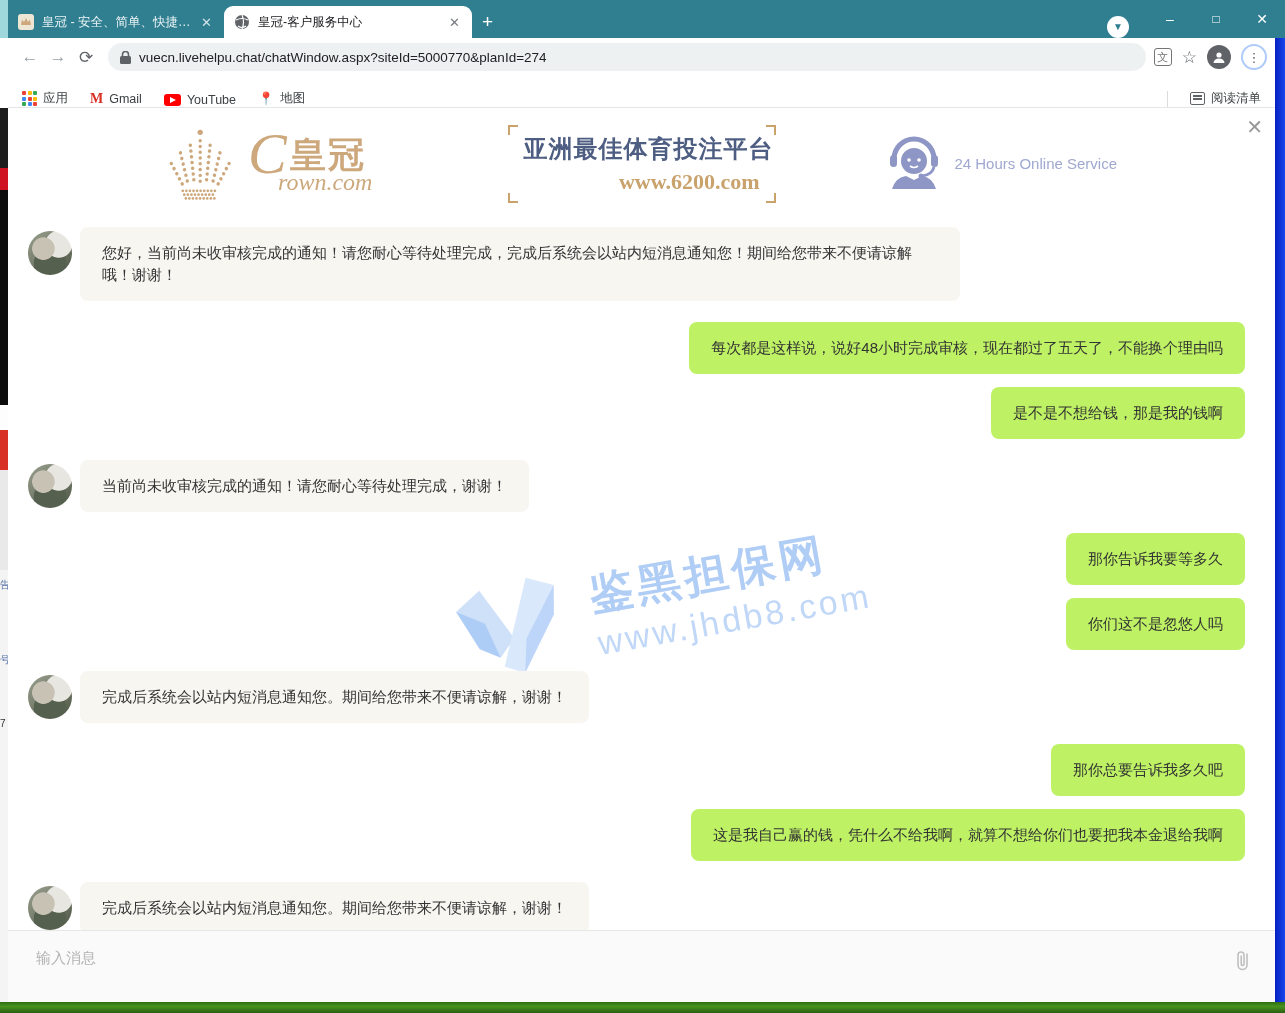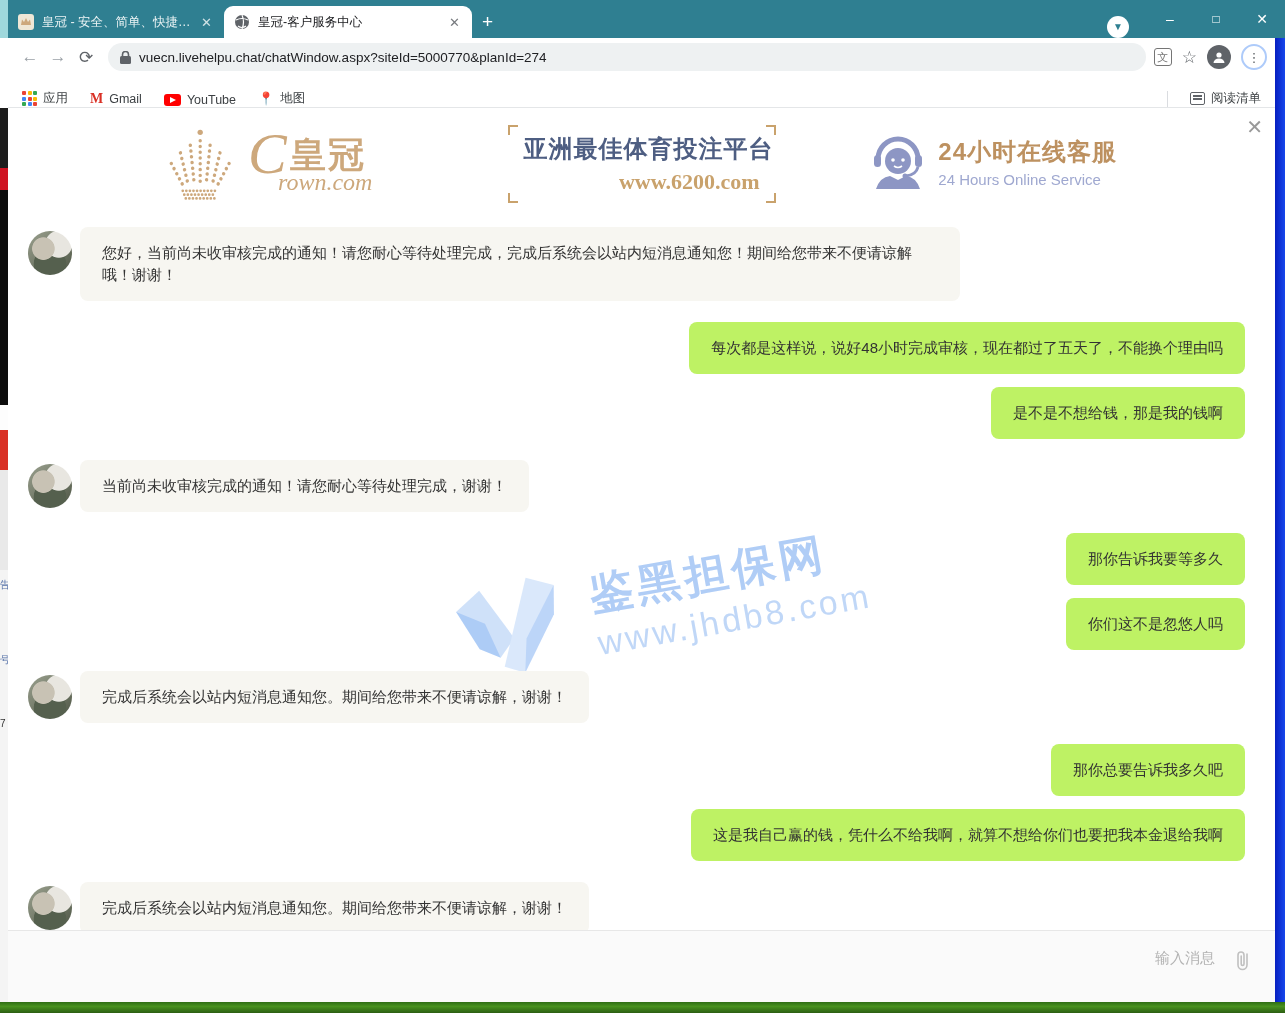--- a/index.html
+++ b/index.html
@@ -102,21 +102,21 @@
     radial-gradient(circle at 35% 40%, #c8c2b4 0 28%, transparent 30%),
     radial-gradient(circle at 70% 30%, #e8e6e0 0 30%, transparent 32%),
     radial-gradient(circle at 50% 75%, #55604e 0 40%, transparent 42%),
     linear-gradient(140deg, #9aa08e, #6d7463 60%, #4c5444); }
   .bubble { padding: 15px 22px; border-radius: 8px; font-size: 15px; line-height: 22px; color: #333; max-width: 880px; }
   .bubble-left { background: #f7f6f1; }
   .bubble-right { background: #bef264; }
 
   
   .composer { position: absolute; left: 0; right: 0; bottom: 0; height: 72px; background: #fafafa; border-top: 1px solid #e7e7e7; }
-  .composer-input { position: absolute; left: 28px; top: 18px; right: 60px; border: none; outline: none; background: transparent; font-size: 15px; color: #333; font-family: inherit; text-align: right; }
+  .composer-input { position: absolute; left: 28px; top: 18px; right: 60px; border: none; outline: none; background: transparent; font-size: 15px; color: #333; font-family: inherit; }
   .composer-input::placeholder { color: #b3b3b3; }
   .clip { position: absolute; right: 22px; top: 18px; width: 20px; height: 24px; color: #c0c0c0; cursor: pointer; }
 </style>
 </head>
 <body>
 
 <div class="desktop-right"></div>
 <div class="desktop-bottom"></div>
 <div class="left-sliver">
   <i class="ls-seg ls-a"></i>
@@ -263,21 +263,20 @@
         <circle cx="21" cy="25" r="1.8" fill="#fff"></circle>
           <circle cx="31" cy="25" r="1.8" fill="#fff"></circle>
         <path d="M22 31 q4 3 8 0" stroke="#fff" stroke-width="1.6" fill="none"></path>
         <rect x="2" y="20" width="7" height="12" rx="3.5" fill="#8d96c4"></rect>
         <rect x="43" y="20" width="7" height="12" rx="3.5" fill="#8d96c4"></rect>
         <path d="M46 32 q-2 8 -12 9" stroke="#8d96c4" stroke-width="3" fill="none"></path>
         <circle cx="33" cy="41" r="2.5" fill="#8d96c4"></circle>
         <path d="M4 54 q4-12 14-13 l8 4 8-4 q10 1 14 13 Z" fill="#8d96c4"></path>
       </svg>
       <div class="service-text">
-        <div class="t1">24小时在线客服</div>
         <div class="t2">24 Hours Online Service</div>
       </div>
     </div>
   </div>
 
   <div class="chat">
     <div class="watermark">
       <svg width="120" height="120" viewBox="0 0 100 100">
         <path d="M8 28 L30 14 L52 58 L38 72 Z" fill="#a9c9f5"></path>
         <path d="M8 28 L22 62 L38 72 L30 42 Z" fill="#6ba3f0"></path>

